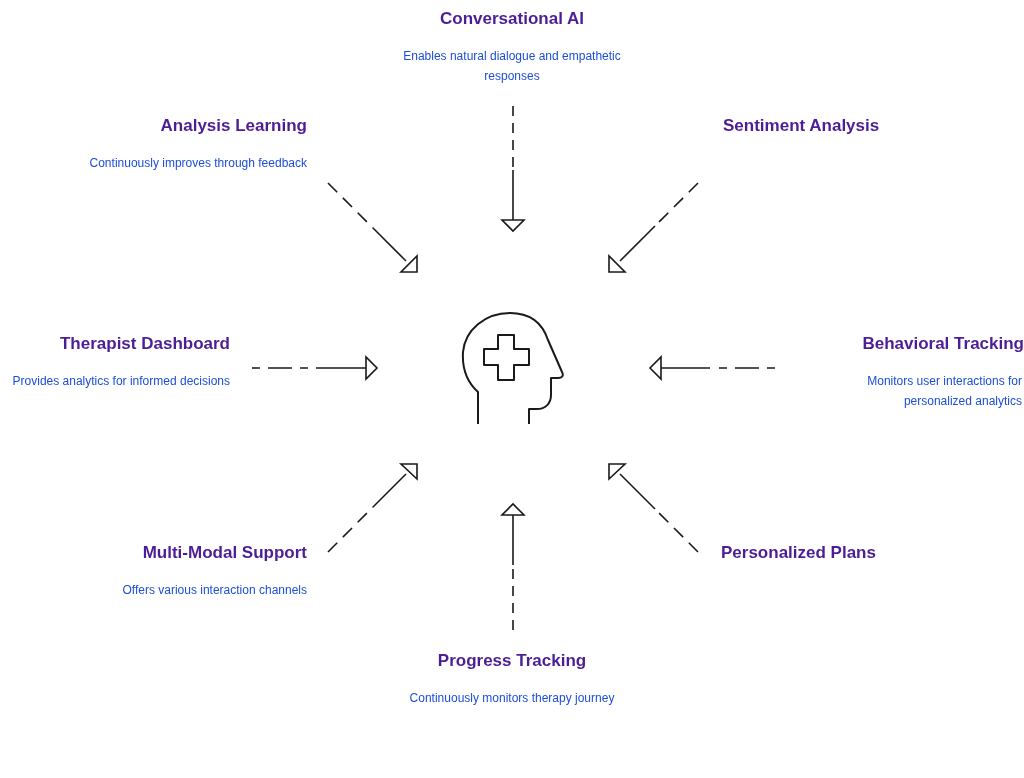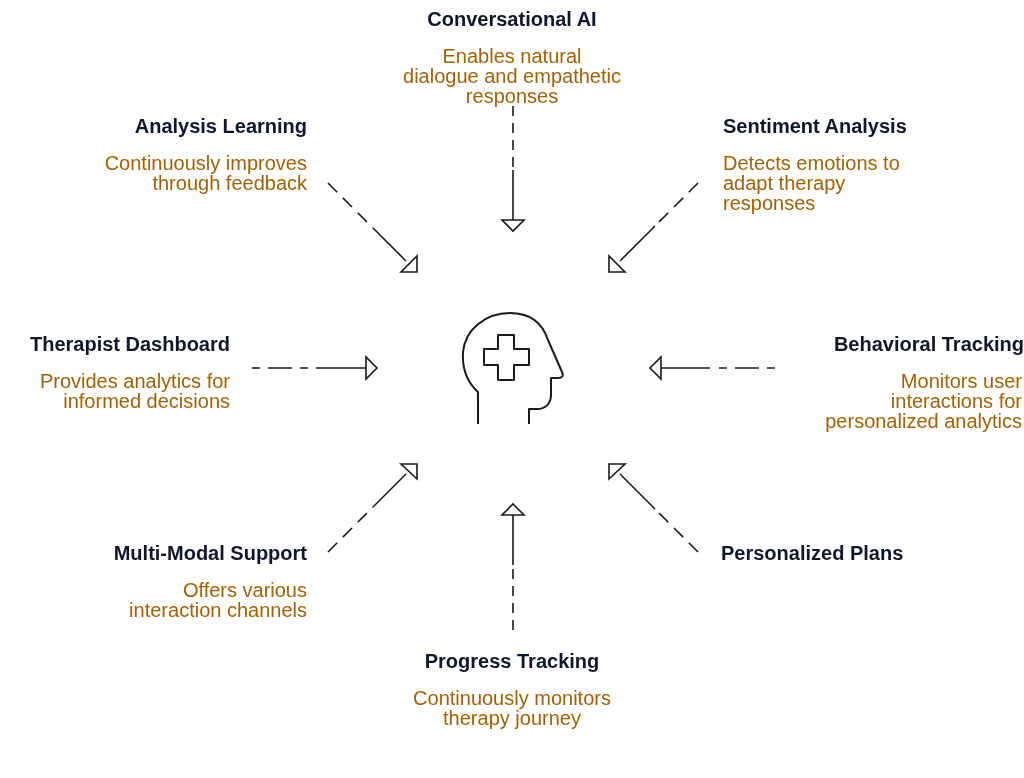--- a/index.html
+++ b/index.html
@@ -1,36 +1,35 @@
 <!DOCTYPE html>
 <html><head>
   <meta charset="utf-8">
   <style>
     html, body { margin: 0; padding: 0; background: #ffffff; }
     body { width: 1024px; height: 778px; position: relative; overflow: hidden; font-family: "Liberation Sans", sans-serif; color: #1a1a1a; }
     .node { position: absolute; width: 240px; }
-    .node .title { font-weight: bold; font-size: 20px; line-height: 22px; color: #0f172a; }
-    .node .desc { font-size: 20px; line-height: 20px; color: #a16207; margin-top: 16px; }
+    .node .title { font-weight: bold; font-size: 17px; line-height: 22px; color: #4c1d95; }
+    .node .desc { font-size: 12px; line-height: 20px; color: #1d4ed8; margin-top: 16px; }
     .left { text-align: right; }
     .right { text-align: left; }
     .center { text-align: center; }
     svg.arrows { position: absolute; left: 0; top: 0; }
     .logo { position: absolute; left: 928px; top: 780px; width: 94px; height: 38px; font-style: italic; }
   </style>
 </head>
 <body>
 
 <div class="node center" style="left:392px; top:8px;">
   <div class="title">Conversational AI</div>
   <div class="desc" style="width:220px;margin-left:10px;">Enables natural dialogue and empathetic responses</div>
 </div>
 
 <div class="node right" style="left:723px; top:115px; width:220px;">
   <div class="title">Sentiment Analysis</div>
-  <div class="desc" style="width:200px;">Detects emotions to adapt therapy responses</div>
 </div>
 
 <div class="node right" style="left:800px; top:333px; width:224px;text-align:right;">
   <div class="title">Behavioral Tracking</div>
   <div class="desc" style="width:222px;">Monitors user interactions for personalized analytics</div>
 </div>
 
 <div class="node right" style="left:721px; top:542px; width:220px;">
   <div class="title">Personalized Plans</div>
 </div>

